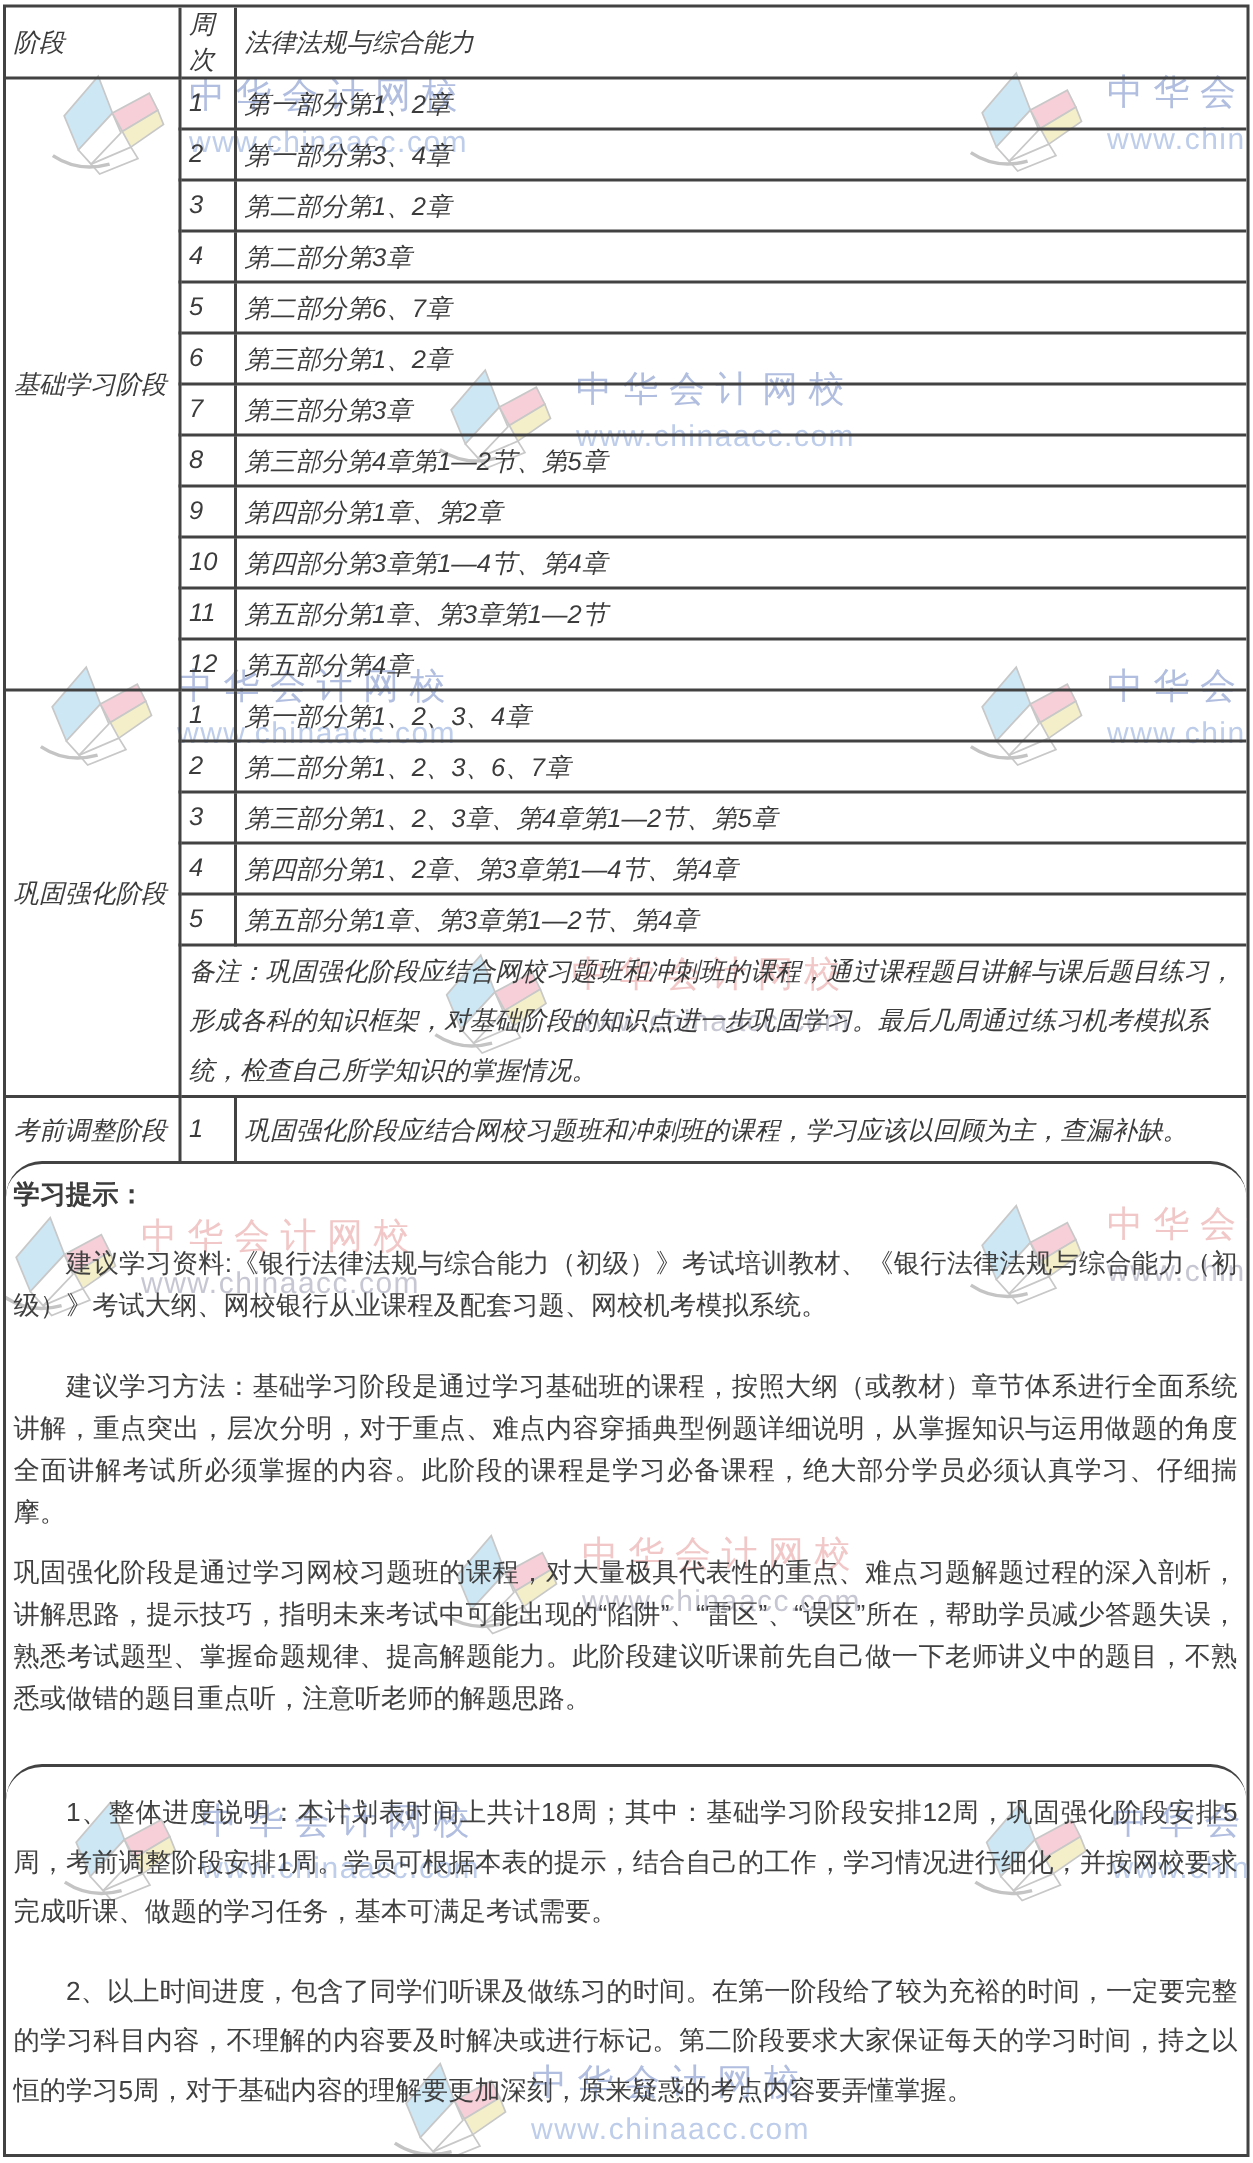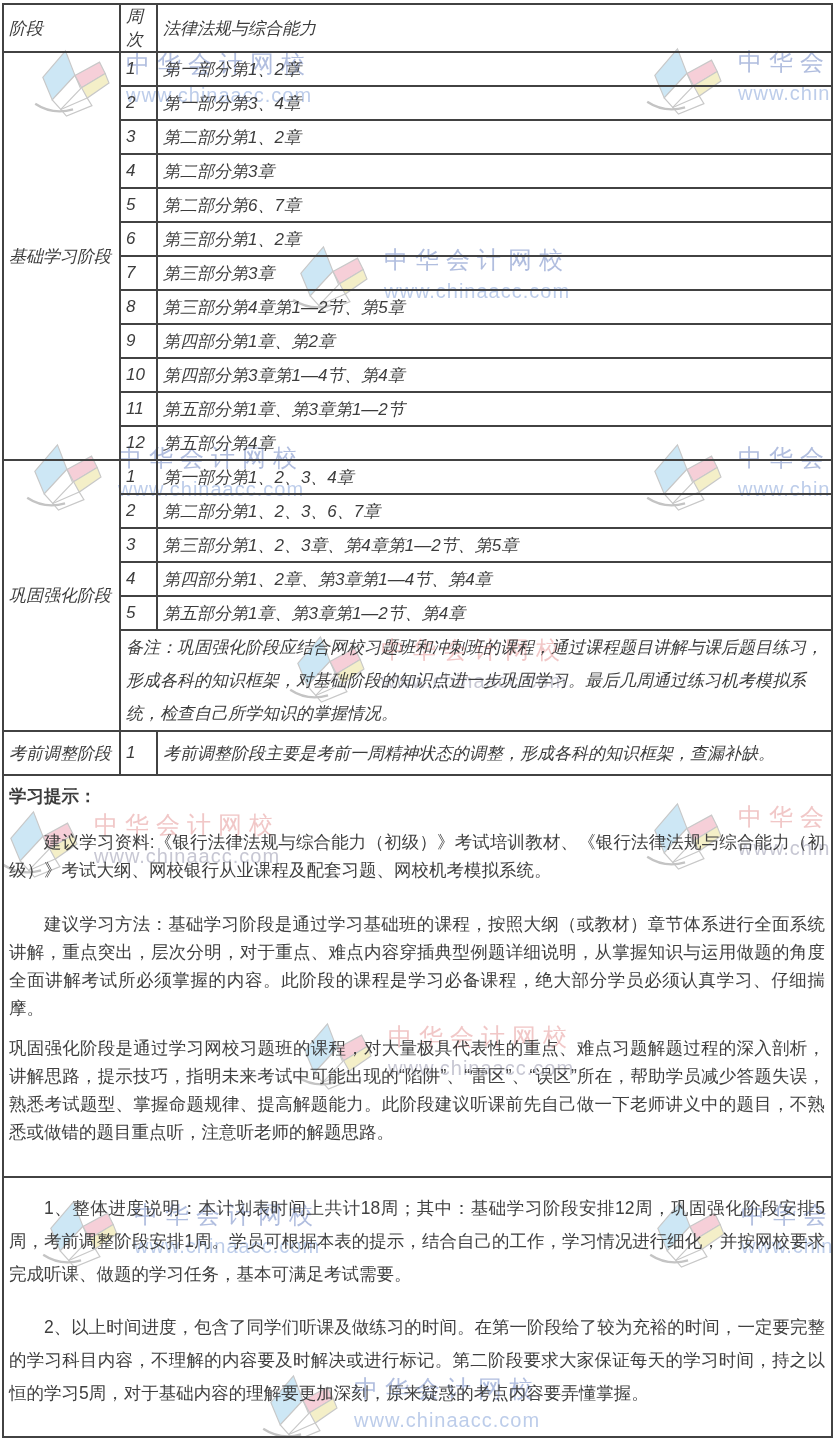--- a/index.html
+++ b/index.html
@@ -47,21 +47,21 @@
   col.c-stage{width:116px;}
   col.c-week{width:37px;}
   td.stage-cell{padding-left:4px;}
   td.week-cell{padding-left:4px;}
   td.note-cell{
     height:98px;line-height:33px;
     padding:2px 8px 2px 6px;text-align:justify;
   }
   tr.row-tall td{height:42px;}
   
-  .section{border-top:2px solid #424242;padding:0 6px 0 5px;}
+  .section{border-top:2px solid #424242;padding:0 6px 0 5px;border-radius:24px;}
   .sec-heading{font-weight:bold;font-size:17.5px;padding-top:8px;line-height:24px;}
   .para{
     font-size:17.5px;line-height:28px;text-align:justify;
     margin:20px 0 0 0;color:#404040;
   }
   .para.indent{text-indent:35px;}
   .para.no-gap{margin-top:12px;}
   .tips-section .para.p1{margin-top:20px;}
   .tips-section .para.p2{margin-top:26px;}
   .tips-section .para.p4{margin-top:26px;}
@@ -354,21 +354,21 @@
           <tr>
             <td class="week-cell">5</td>
             <td class="content-cell">第五部分第1章、第3章第1—2节、第4章</td>
           </tr>
           <tr>
             <td class="note-cell" colspan="2">备注：巩固强化阶段应结合网校习题班和冲刺班的课程，通过课程题目讲解与课后题目练习，形成各科的知识框架，对基础阶段的知识点进一步巩固学习。最后几周通过练习机考模拟系统，检查自己所学知识的掌握情况。</td>
           </tr>
           <tr class="row-tall">
             <td class="stage-cell" rowspan="1">考前调整阶段</td>
             <td class="week-cell">1</td>
-            <td class="content-cell">考前调整阶段主要是考前一周精神状态的调整，形成各科的知识框架，查漏补缺。</td>
+            <td class="content-cell">巩固强化阶段应结合网校习题班和冲刺班的课程，学习应该以回顾为主，查漏补缺。</td>
           </tr>
         </tbody>
     </table>
 
     <div class="section tips-section">
       <div class="sec-heading">学习提示：</div>
       <div id="tips-paras">
           <p class="para p1 indent">建议学习资料:《银行法律法规与综合能力（初级）》考试培训教材、《银行法律法规与综合能力（初级）》考试大纲、网校银行从业课程及配套习题、网校机考模拟系统。</p>
           <p class="para p2 indent">建议学习方法：基础学习阶段是通过学习基础班的课程，按照大纲（或教材）章节体系进行全面系统讲解，重点突出，层次分明，对于重点、难点内容穿插典型例题详细说明，从掌握知识与运用做题的角度全面讲解考试所必须掌握的内容。此阶段的课程是学习必备课程，绝大部分学员必须认真学习、仔细揣摩。</p>
           <p class="para p3 no-gap">巩固强化阶段是通过学习网校习题班的课程，对大量极具代表性的重点、难点习题解题过程的深入剖析，讲解思路，提示技巧，指明未来考试中可能出现的“陷阱”、“雷区”、“误区”所在，帮助学员减少答题失误，熟悉考试题型、掌握命题规律、提高解题能力。此阶段建议听课前先自己做一下老师讲义中的题目，不熟悉或做错的题目重点听，注意听老师的解题思路。</p>

